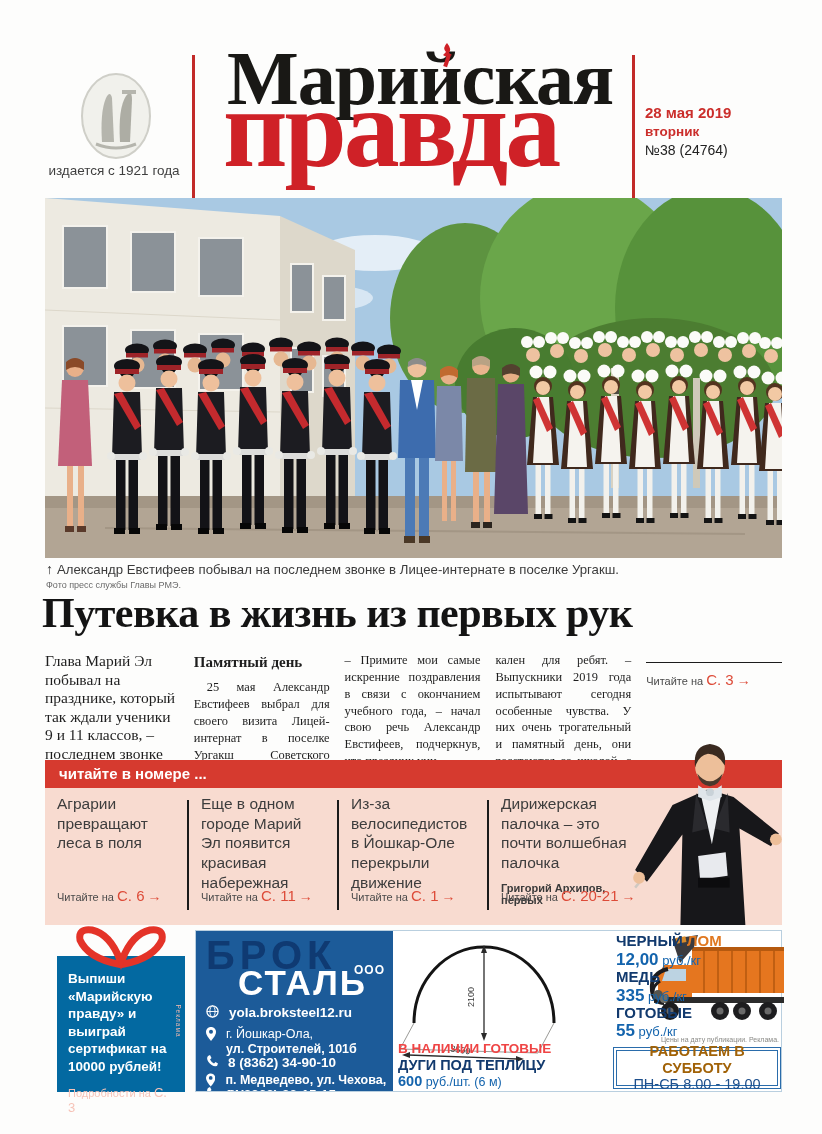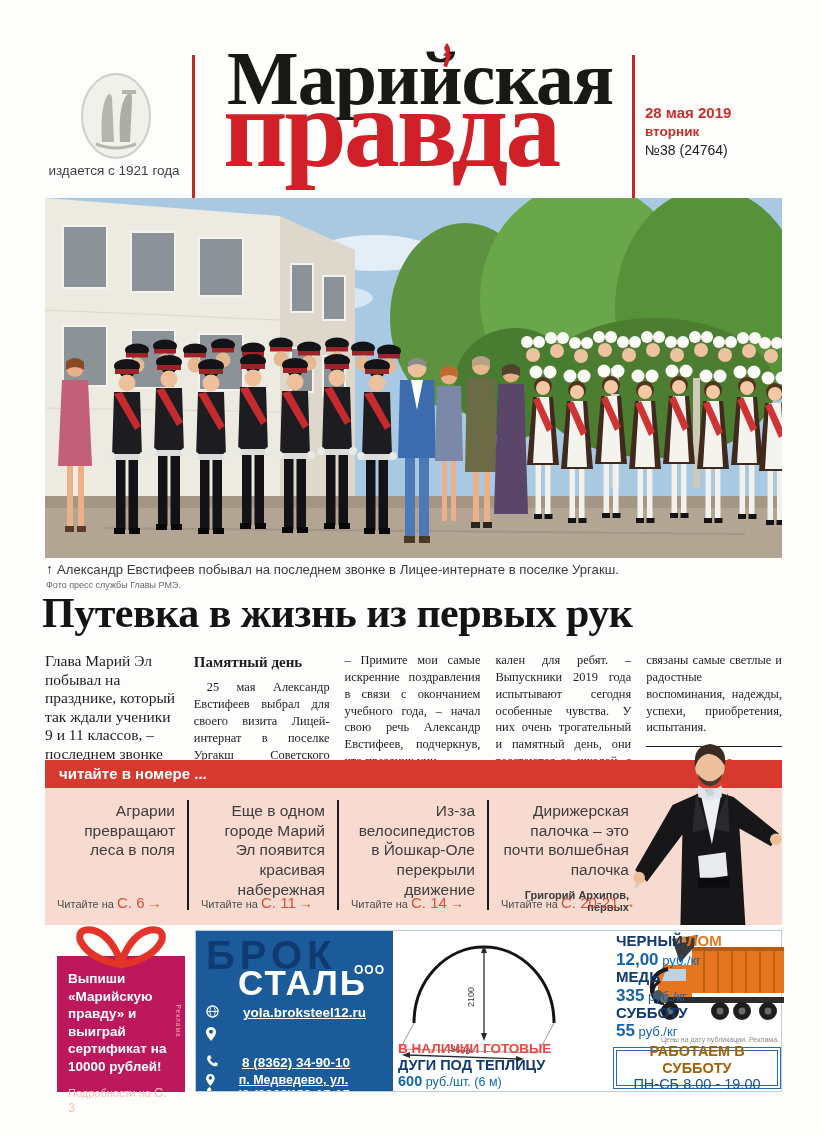--- a/index.html
+++ b/index.html
@@ -37,43 +37,43 @@
   .ind{text-indent:13px;}
   .col5 .rule{border-top:1.6px solid #1c1c1c;margin:10px 0 7px 0;}
   .readmore{font-family:"Liberation Sans",sans-serif;font-size:11px;color:#4a4a4a;white-space:nowrap;}
   .readmore .pg{font-size:15px;color:#dd4b38;}
   .readmore .ar{font-size:14px;color:#dd4b38;}
 
   
   .bandbar{left:45px;top:760px;width:737px;height:28px;background:#d63a2f;color:#fff;
            font-size:15px;font-weight:bold;line-height:28px;padding-left:14px;box-sizing:border-box;}
   .bandbody{left:45px;top:788px;width:737px;height:137px;background:#f8dbd0;}
-  .tcol{position:absolute;top:13px;height:112px;text-align:right;}
+  .tcol{position:absolute;top:6px;height:112px;}
   .thead{font-size:15.5px;line-height:1.27;color:#3d3d3d;}
   .tread{position:absolute;bottom:2px;left:0;}
   .byline{font-size:11px;font-weight:bold;color:#3a3a3a;margin-top:9px;}
   .vline{position:absolute;top:12px;width:2px;height:110px;background:#1a1a1a;}
   .conductor{position:absolute;left:585px;top:-50px;width:152px;height:187px;z-index:3;}
 
   
   .giftbow{left:68px;top:924px;width:106px;height:48px;z-index:2;}
-  .giftbox{left:57px;top:956px;width:128px;height:136px;background:#be185d;color:#fff;
+  .giftbox{left:57px;top:956px;width:128px;height:136px;background:#0369a1;color:#fff;
            padding:14px 8px 4px 11px;box-sizing:border-box;}
   .gifttext{font-size:13.5px;font-weight:bold;line-height:1.3;}
   .giftdet{margin-top:10px;font-size:11px;color:#f6c3b8;}
   .giftdet .pg2{font-size:13px;}
   .vert-ad{position:absolute;right:3px;top:48%;transform:translateY(-50%);writing-mode:vertical-rl;
            font-size:6.5px;color:#f3b9ae;letter-spacing:1px;}
 
   .bigad{left:195px;top:930px;width:587px;height:162px;background:#ffffff;border:1px solid #b9cfdf;box-sizing:border-box;}
   .bluepanel{position:absolute;left:0;top:0;width:197px;height:160px;background:#1c5b99;color:#fff;overflow:hidden;}
   .brok1{position:absolute;left:10px;top:2px;font-size:40px;font-weight:bold;color:#0f3a72;letter-spacing:5px;}
   .brokooo{position:absolute;left:158px;top:32px;font-size:12px;font-weight:bold;color:#fff;letter-spacing:1px;}
   .brok2{position:absolute;left:42px;top:32px;font-size:35px;font-weight:bold;color:#fff;letter-spacing:2px;}
-  .brow{position:absolute;left:10px;display:flex;align-items:flex-start;gap:24px;color:#fff;text-decoration:underline;}
+  .brow{position:absolute;left:10px;display:flex;align-items:flex-start;gap:10px;color:#fff;}
   .brow .txt{font-size:12.5px;line-height:1.2;}
   .brow .big{font-size:13.5px;font-weight:bold;}
   .bold{font-weight:bold;}
 
   .arcsvg{position:absolute;left:202px;top:4px;width:182px;height:128px;}
   .avail{position:absolute;left:202px;top:110px;line-height:1.16;white-space:nowrap;}
   .av1{font-size:13.5px;font-weight:bold;color:#ef4444;}
   .av2{font-size:14.5px;font-weight:bold;color:#123a6e;}
   .av3{font-size:12.5px;color:#1464ad;}
   .av3 .num{font-size:14.5px;font-weight:bold;}
@@ -304,21 +304,20 @@
 
   <div class="abs article">
     <div class="col lead">Глава Марий Эл побывал на празднике, который так ждали ученики 9 и 11 классов, – последнем звонке</div>
     <div class="col bodycol">
       <div class="subhead">Памятный день</div>
       <div class="ind">25 мая Александр Евстифеев выбрал для своего визита Лицей-интернат в поселке Ургакш Советского района.</div>
     </div>
     <div class="col bodycol">– Примите мои самые искренние поздравления в связи с окончанием учебного года, – начал свою речь Александр Евстифеев, подчеркнув, что праздник уни-</div>
     <div class="col bodycol">кален для ребят. – Выпускники 2019 года испытывают сегодня особенные чувства. У них очень трогательный и памятный день, они расстаются со школой, с которой</div>
     <div class="col bodycol col5">
-      <div>связаны самые светлые и радостные воспоминания, надежды, успехи, приобретения, испытания.</div>
       <div class="rule"></div>
       <div class="readmore">
         <span>Читайте на</span>
         <span class="pg">С. 3</span>
         <span class="ar">→</span>
       </div>
     </div>
   </div>
 
   <div class="abs bandbar">читайте в номере ...</div>
@@ -340,21 +339,21 @@
       <div class="readmore tread">
         <span>Читайте на</span>
         <span class="pg">С. 11</span>
         <span class="ar">→</span>
       </div>
     </div>
     <div class="tcol" style="left:306px;width:124px;">
       <div class="thead">Из-за велосипедистов в Йошкар-Оле перекрыли движение</div>
       <div class="readmore tread">
         <span>Читайте на</span>
-        <span class="pg">С. 14</span>
+        <span class="pg">С. 1</span>
         <span class="ar">→</span>
       </div>
     </div>
     <div class="tcol" style="left:456px;width:128px;">
       <div class="thead">Дирижерская палочка – это почти волшебная палочка</div>
       <div class="byline">Григорий Архипов, первых</div>
       <div class="readmore tread">
         <span>Читайте на</span>
         <span class="pg">С. 20-21</span>
         <span class="ar">→</span>
@@ -407,20 +406,24 @@
           <line x1="1" y1="7" x2="13" y2="7" stroke="#fff" stroke-width="1"></line>
         </svg>
         <span class="txt big">yola.broksteel12.ru</span>
       </div>
 
       <div class="brow" style="top:96px;">
         <svg width="10" height="14" viewBox="0 0 10 14">
           <path d="M5 0 C8 0 10 2.3 10 5 C10 8.5 5 14 5 14 C5 14 0 8.5 0 5 C0 2.3 2 0 5 0 Z" fill="#fff"></path>
           <circle cx="5" cy="4.8" r="2" fill="#1c5b99"></circle>
         </svg>
+        <span class="txt">
+          <span>г. Йошкар-Ола,</span><br>
+          <span class="bold">ул. Строителей, 101б</span>
+        </span>
       </div>
       <div class="brow" style="top:124px;text-align:right;">
         <svg width="12" height="12" viewBox="0 0 12 12">
           <path d="M2 1 L4 0 L5.5 3 L4 4.5 Q5.5 7.5 8 8.5 L9.5 7 L12 8.5 L11 11 Q6 12 2.5 7 Q0 3.5 2 1 Z" fill="#fff"></path>
         </svg>
         <span class="txt big">8 (8362) 34-90-10</span>
       </div>
 
       <div class="brow" style="top:142px;">
         <svg width="10" height="14" viewBox="0 0 10 14">
@@ -463,21 +466,21 @@
       <div class="pitem">
         <span>ЧЕРНЫЙ</span> <span class="hot">ЛОМ</span>
       </div>
       <div class="pval">
         <span class="num">12,00</span> <span>руб./кг</span>
       </div>
       <div class="pitem">МЕДЬ</div>
       <div class="pval">
         <span class="num">335</span> <span>руб./кг</span>
       </div>
-      <div class="pitem">СУББОТУ</div>
+      <div class="pitem">ГОТОВЫЕ</div>
       <div class="pval">
         <span class="num">55</span> <span>руб./кг</span>
       </div>
     </div>
 
     <svg class="trucksvg" viewBox="0 0 140 102">
       <rect x="46" y="16" width="92" height="44" fill="#e5761f"></rect>
       <g stroke="#c05f12" stroke-width="2">
         <line x1="58" y1="16" x2="58" y2="60"></line>
           <line x1="72" y1="16" x2="72" y2="60"></line>

